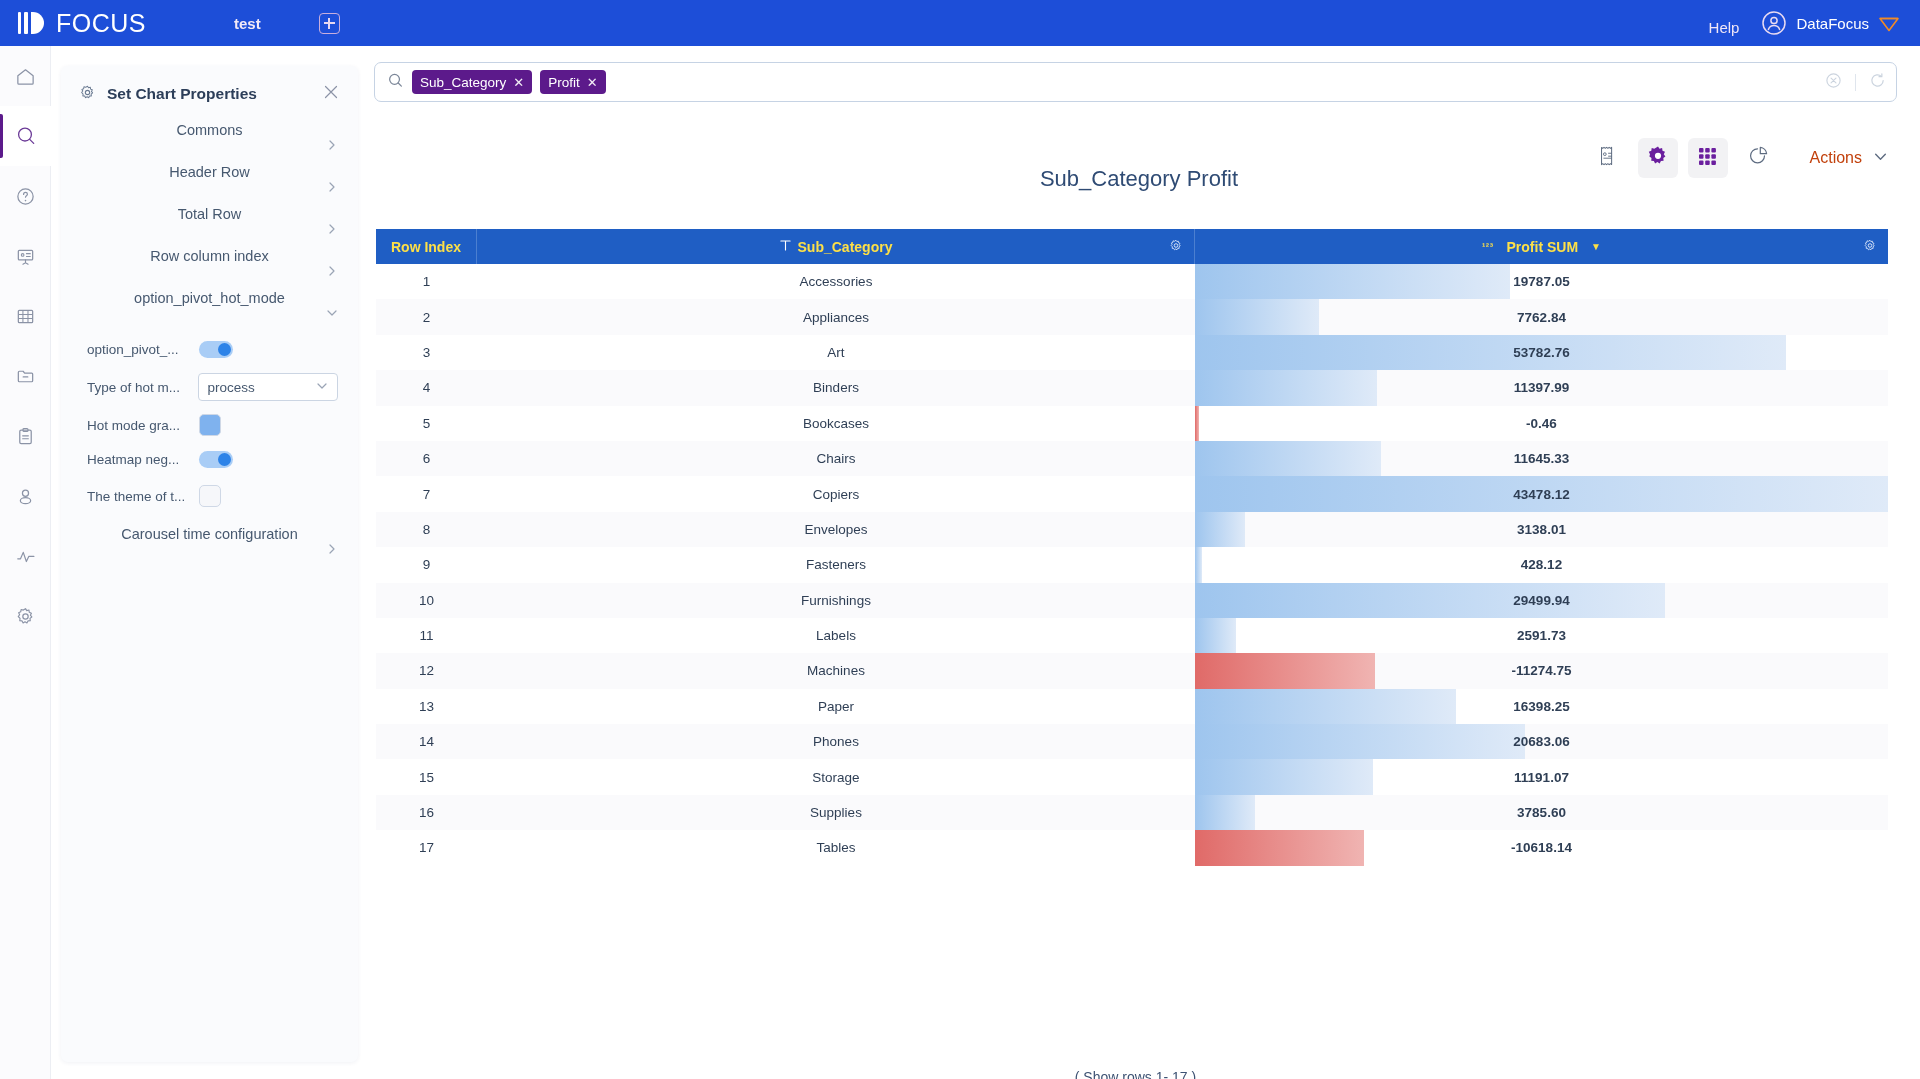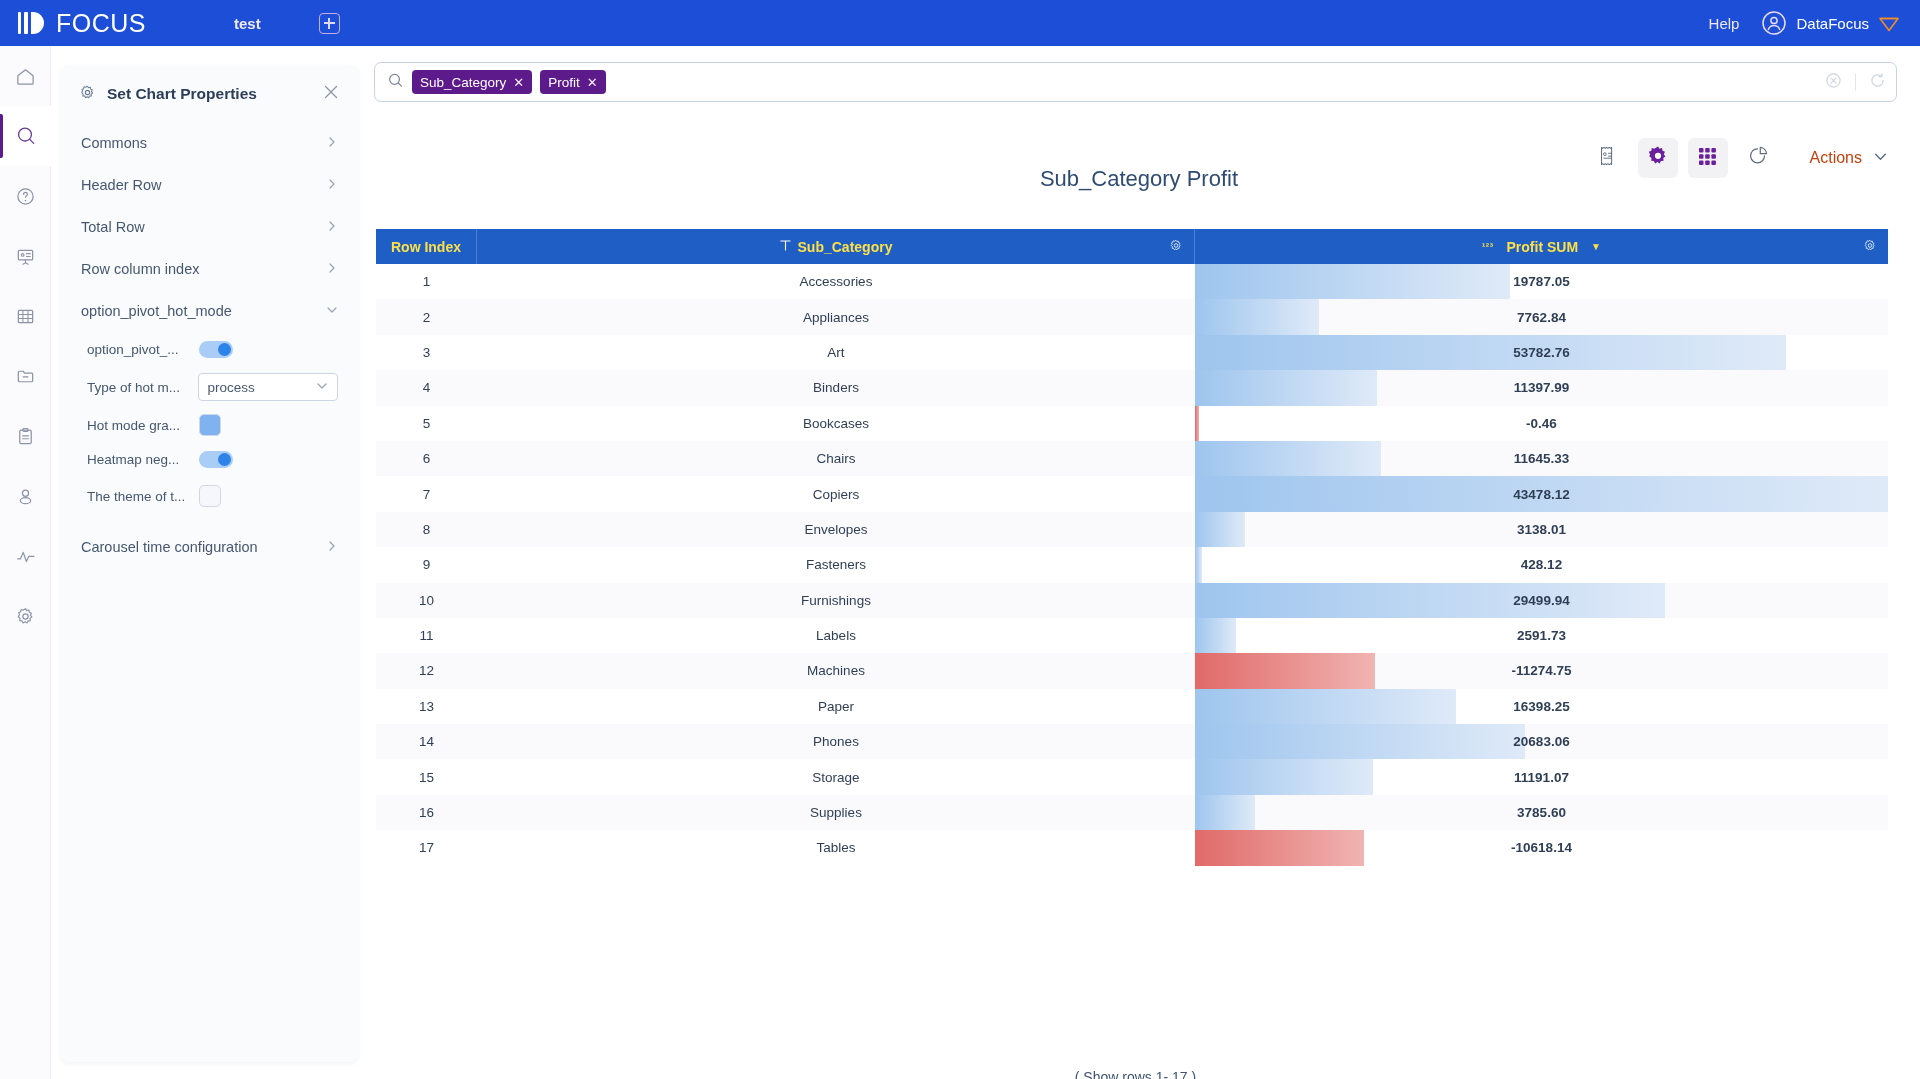--- a/index.html
+++ b/index.html
@@ -26,21 +26,21 @@
   .tab-name { color: #f2e9f7; font-size: 15px; margin-left: 88px; font-weight: bold; }
   .add-tab {
     margin-left: 58px; width: 21px; height: 21px; border: 1.6px solid #c9aedd;
     border-radius: 4px; position: relative;
   }
   .add-tab::before, .add-tab::after {
     content: ""; position: absolute; background: #e7d8f1;
   }
   .add-tab::before { left: 4px; top: 8.6px; width: 11px; height: 1.8px; }
   .add-tab::after { top: 4px; left: 8.6px; height: 11px; width: 1.8px; }
-  .topbar-right { margin-left: auto; display: flex; align-items: center; gap: 22px; margin-right: 20px; }
+  .topbar-right { margin-left: auto; display: flex; align-items: flex-end; gap: 22px; margin-right: 20px; }
   .help-link { color: #f0e6f6; font-size: 15px; }
   .user-block { display: flex; align-items: center; gap: 9px; }
   .avatar-ic { width: 26px; height: 26px; }
   .user-name { color: #fff; font-size: 15px; }
   .gem-ic { width: 22px; height: 20px; }
 
   
   .rail {
     position: absolute; left: 0; top: 46px; width: 51px; height: 1033px;
     background: #fbfbfd; border-right: 1px solid #eceef3;
@@ -63,21 +63,21 @@
   }
   .panel-head {
     height: 56px; display: flex; align-items: center; padding: 0 20px 0 18px;
   }
   .panel-head .ttl {
     font-size: 15.5px; color: #2c3e59; font-weight: bold; margin-left: 11px;
   }
   .panel-head .close-x { margin-left: auto; cursor: pointer; }
   .prop-row {
     height: 42px; display: flex; align-items: center; padding: 0 20px 0 20px;
-    font-size: 14.5px; color: #46586f;
+    font-size: 14.5px; color: #46586f; flex-direction: column;
   }
   .prop-row .chev { margin-left: auto; }
   .sub-row {
     height: 34px; display: flex; align-items: center; padding: 0 20px 0 26px;
     font-size: 13.5px; color: #46586f;
   }
   .sub-row .lbl { width: 112px; }
   .toggle {
     width: 34px; height: 17px; border-radius: 9px; background: #a9cdf6; position: relative;
   }

